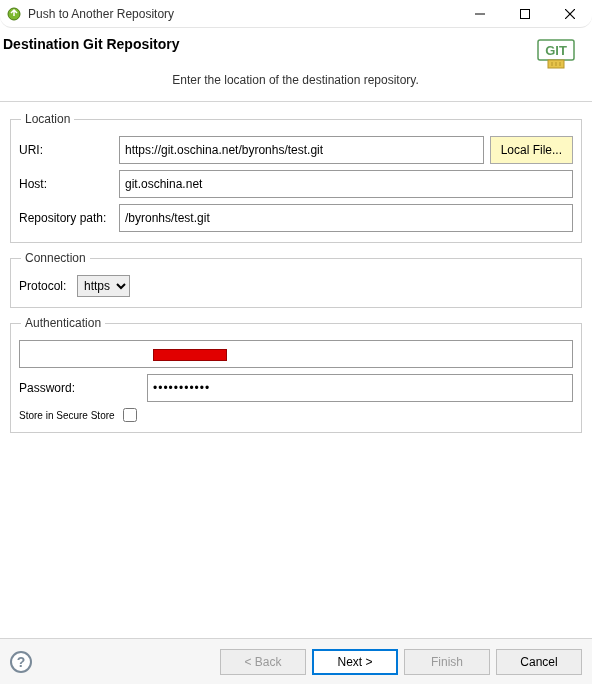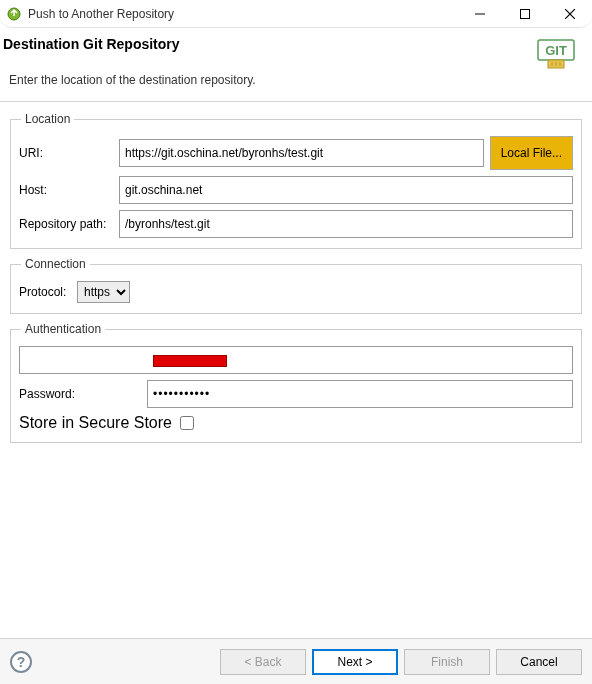--- a/index.html
+++ b/index.html
@@ -31,21 +31,21 @@
   display: flex; align-items: center; justify-content: center;
   font-size: 12px; color: #333;
 }
 .header {
   padding: 8px 10px 14px 3px;
   border-bottom: 1px solid #d4d4d4;
   position: relative;
   background: #fff;
 }
 .header h1 { font-size: 14px; font-weight: bold; margin-bottom: 21px; color: #000; }
-.header .subtitle { font-size: 12px; color: #333; margin-left: 6px; }
+.header .subtitle { font-size: 12px; color: #333; margin-left: 6px; text-align: center; }
 .git-badge {
   position: absolute; right: 14px; top: 8px;
   width: 44px; height: 44px;
 }
 .content { padding: 10px 10px 0 10px; }
 fieldset {
   border: 1px solid #ccc;
   margin-bottom: 8px;
   padding: 10px 8px 10px 8px;
   position: relative;
@@ -70,24 +70,24 @@
   border: 1px solid #999;
   padding: 13px 5px;
   font-size: 12px;
   font-family: inherit;
   outline: none;
   background: #fff;
 }
 .uri-input { flex: 1; }
 .btn-local {
   margin-left: 6px;
-  height: 34px;
+  height: 28px;
   padding: 0 10px;
   border: 1px solid #a9a9a9;
-  background: #eab308;
+  background: #fef9c3;
   font-size: 12px;
   cursor: pointer;
 }
 select {
   height: 22px;
   border: 1px solid #999;
   font-size: 12px;
   background: #eee;
   padding: 0 2px;
 }
@@ -99,21 +99,21 @@
   left: 134px; top: 9px;
   width: 74px; height: 12px;
   background: #e10000;
   border: 1px solid #900;
   z-index: 5;
 }
 .redact::before, .redact::after {
   content: ""; position: absolute; background: #fff;
 }
 .checkbox-row { display: flex; align-items: center; margin-top: 4px; }
-.checkbox-row label { margin-right: 8px; font-size: 16px; }
+.checkbox-row label { margin-right: 8px; font-size: 10px; }
 input[type="checkbox"] { width: 14px; height: 14px; }
 .footer {
   position: absolute;
   bottom: 0; left: 0; right: 0;
   height: 46px;
   border-top: 1px solid #d4d4d4;
   display: flex;
   align-items: center;
   padding: 0 10px;
   background: #f6f6f6;

